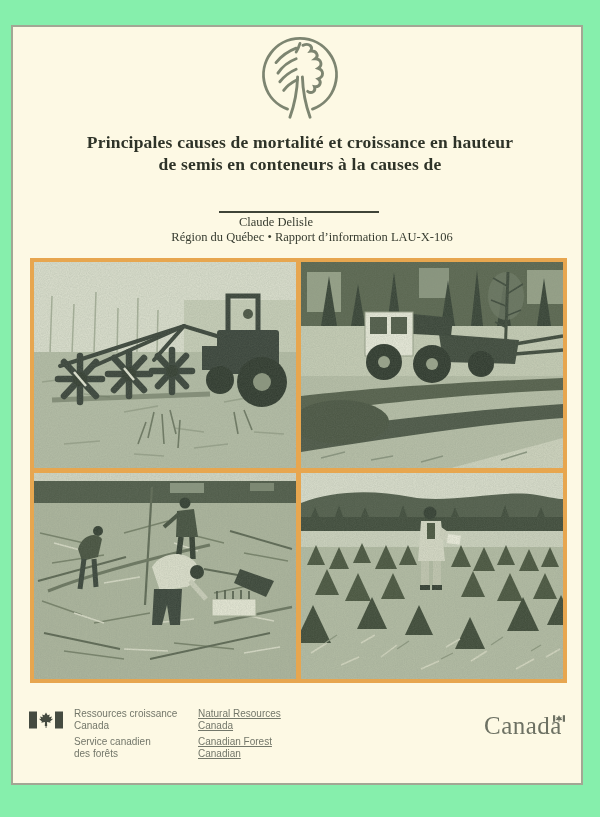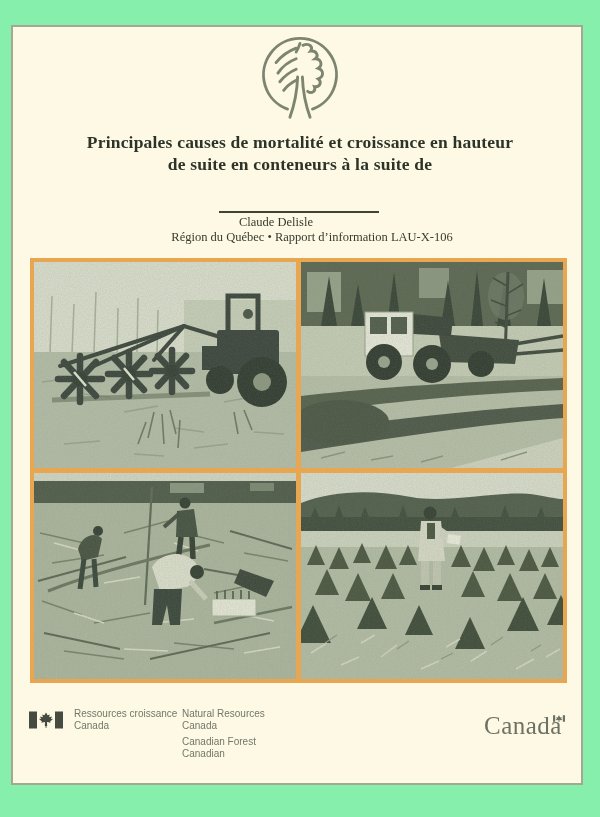--- a/index.html
+++ b/index.html
@@ -16,21 +16,21 @@
   .reportinfo{position:absolute;top:230px;left:12px;width:600px;text-align:center;font-size:12.5px;
           line-height:14px;color:#373c30;}
   .photogrid{position:absolute;left:30px;top:258px;width:537px;height:425px;box-sizing:border-box;
           background:#e7a64f;padding:4px;display:grid;grid-template-columns:1fr 1fr;
           grid-template-rows:1fr 1fr;gap:5px;}
   .cell{overflow:hidden;background:#b5bea7;}
   svg.ph{width:100%;height:100%;display:block;}
   .flagbig{position:absolute;left:29px;top:711px;}
   .col{position:absolute;top:708px;font-family:"Liberation Sans",sans-serif;font-size:10px;
        line-height:12px;color:#73776a;}
-  .col-fr{left:74px;} .col-en{left:182px;}
+  .col-fr{left:74px;} .col-en{left:198px;text-decoration:underline;}
   .blk2{margin-top:4px;}
   .wordmark{position:absolute;left:484px;top:712px;font-size:25px;line-height:28px;
             color:#6d7163;letter-spacing:.5px;}
   .flag-mini{position:absolute;top:3px;right:-3px;}
 </style>
 </head>
 <body>
 
 <div id="canvas">
 
@@ -45,21 +45,21 @@
       <path d="M46 20 C38 23 30 29 25 35"></path>
       <path d="M46 31 C38 34 31 40 27 46"></path>
       <path d="M46 42 C39 45 33 50 29 55"></path>
       <path d="M47 53 C41 56 36 60 33 64"></path>
       <path d="M53 17 C60 14 64 19 61 23 C67 22 70 28 66 31 C72 31 74 38 69 41 C75 43 75 50 69 52 C73 55 71 61 65 60 C67 65 62 68 58 65"></path>
     </g>
   </svg>
 
   <div class="title">
     <div>Principales causes de mortalité et croissance en hauteur</div>
-    <div>de suite en conteneurs à la suite de</div>
+    <div>de semis en conteneurs à la causes de</div>
   </div>
 
   <div class="rule"></div>
   <div class="author">Claude Delisle</div>
   <div class="reportinfo">Région du Québec • Rapport d’information LAU-X-106</div>
 
   <div class="photogrid">
 
     <div class="cell">
       <svg class="ph" viewBox="0 0 262 206" preserveAspectRatio="none">
@@ -294,20 +294,24 @@
       <path d="M17 1 L15.4 3.8 L13.2 2.9 L13.9 5.7 L11 5 L12.1 7.4 L9.8 7.3 L12.9 10 L12.3 11.2 L16 10.6 L15.8 14.5 L18.2 14.5 L18 10.6 L21.7 11.2 L21.1 10 L24.2 7.3 L21.9 7.4 L23 5 L20.1 5.7 L20.8 2.9 L18.6 3.8 Z"></path>
       <rect x="16.6" y="13" width="0.9" height="3.4"></rect>
     </g>
   </svg>
 
   <div class="col col-fr">
     <div class="blk">
       <div>Ressources croissance</div>
       <div>Canada</div>
     </div>
+    <div class="blk blk2">
+      <div>Service canadien</div>
+      <div>des forêts</div>
+    </div>
   </div>
 
   <div class="col col-en">
     <div class="blk">
       <div>Natural Resources</div>
       <div>Canada</div>
     </div>
     <div class="blk blk2">
       <div>Canadian Forest</div>
       <div>Canadian</div>

